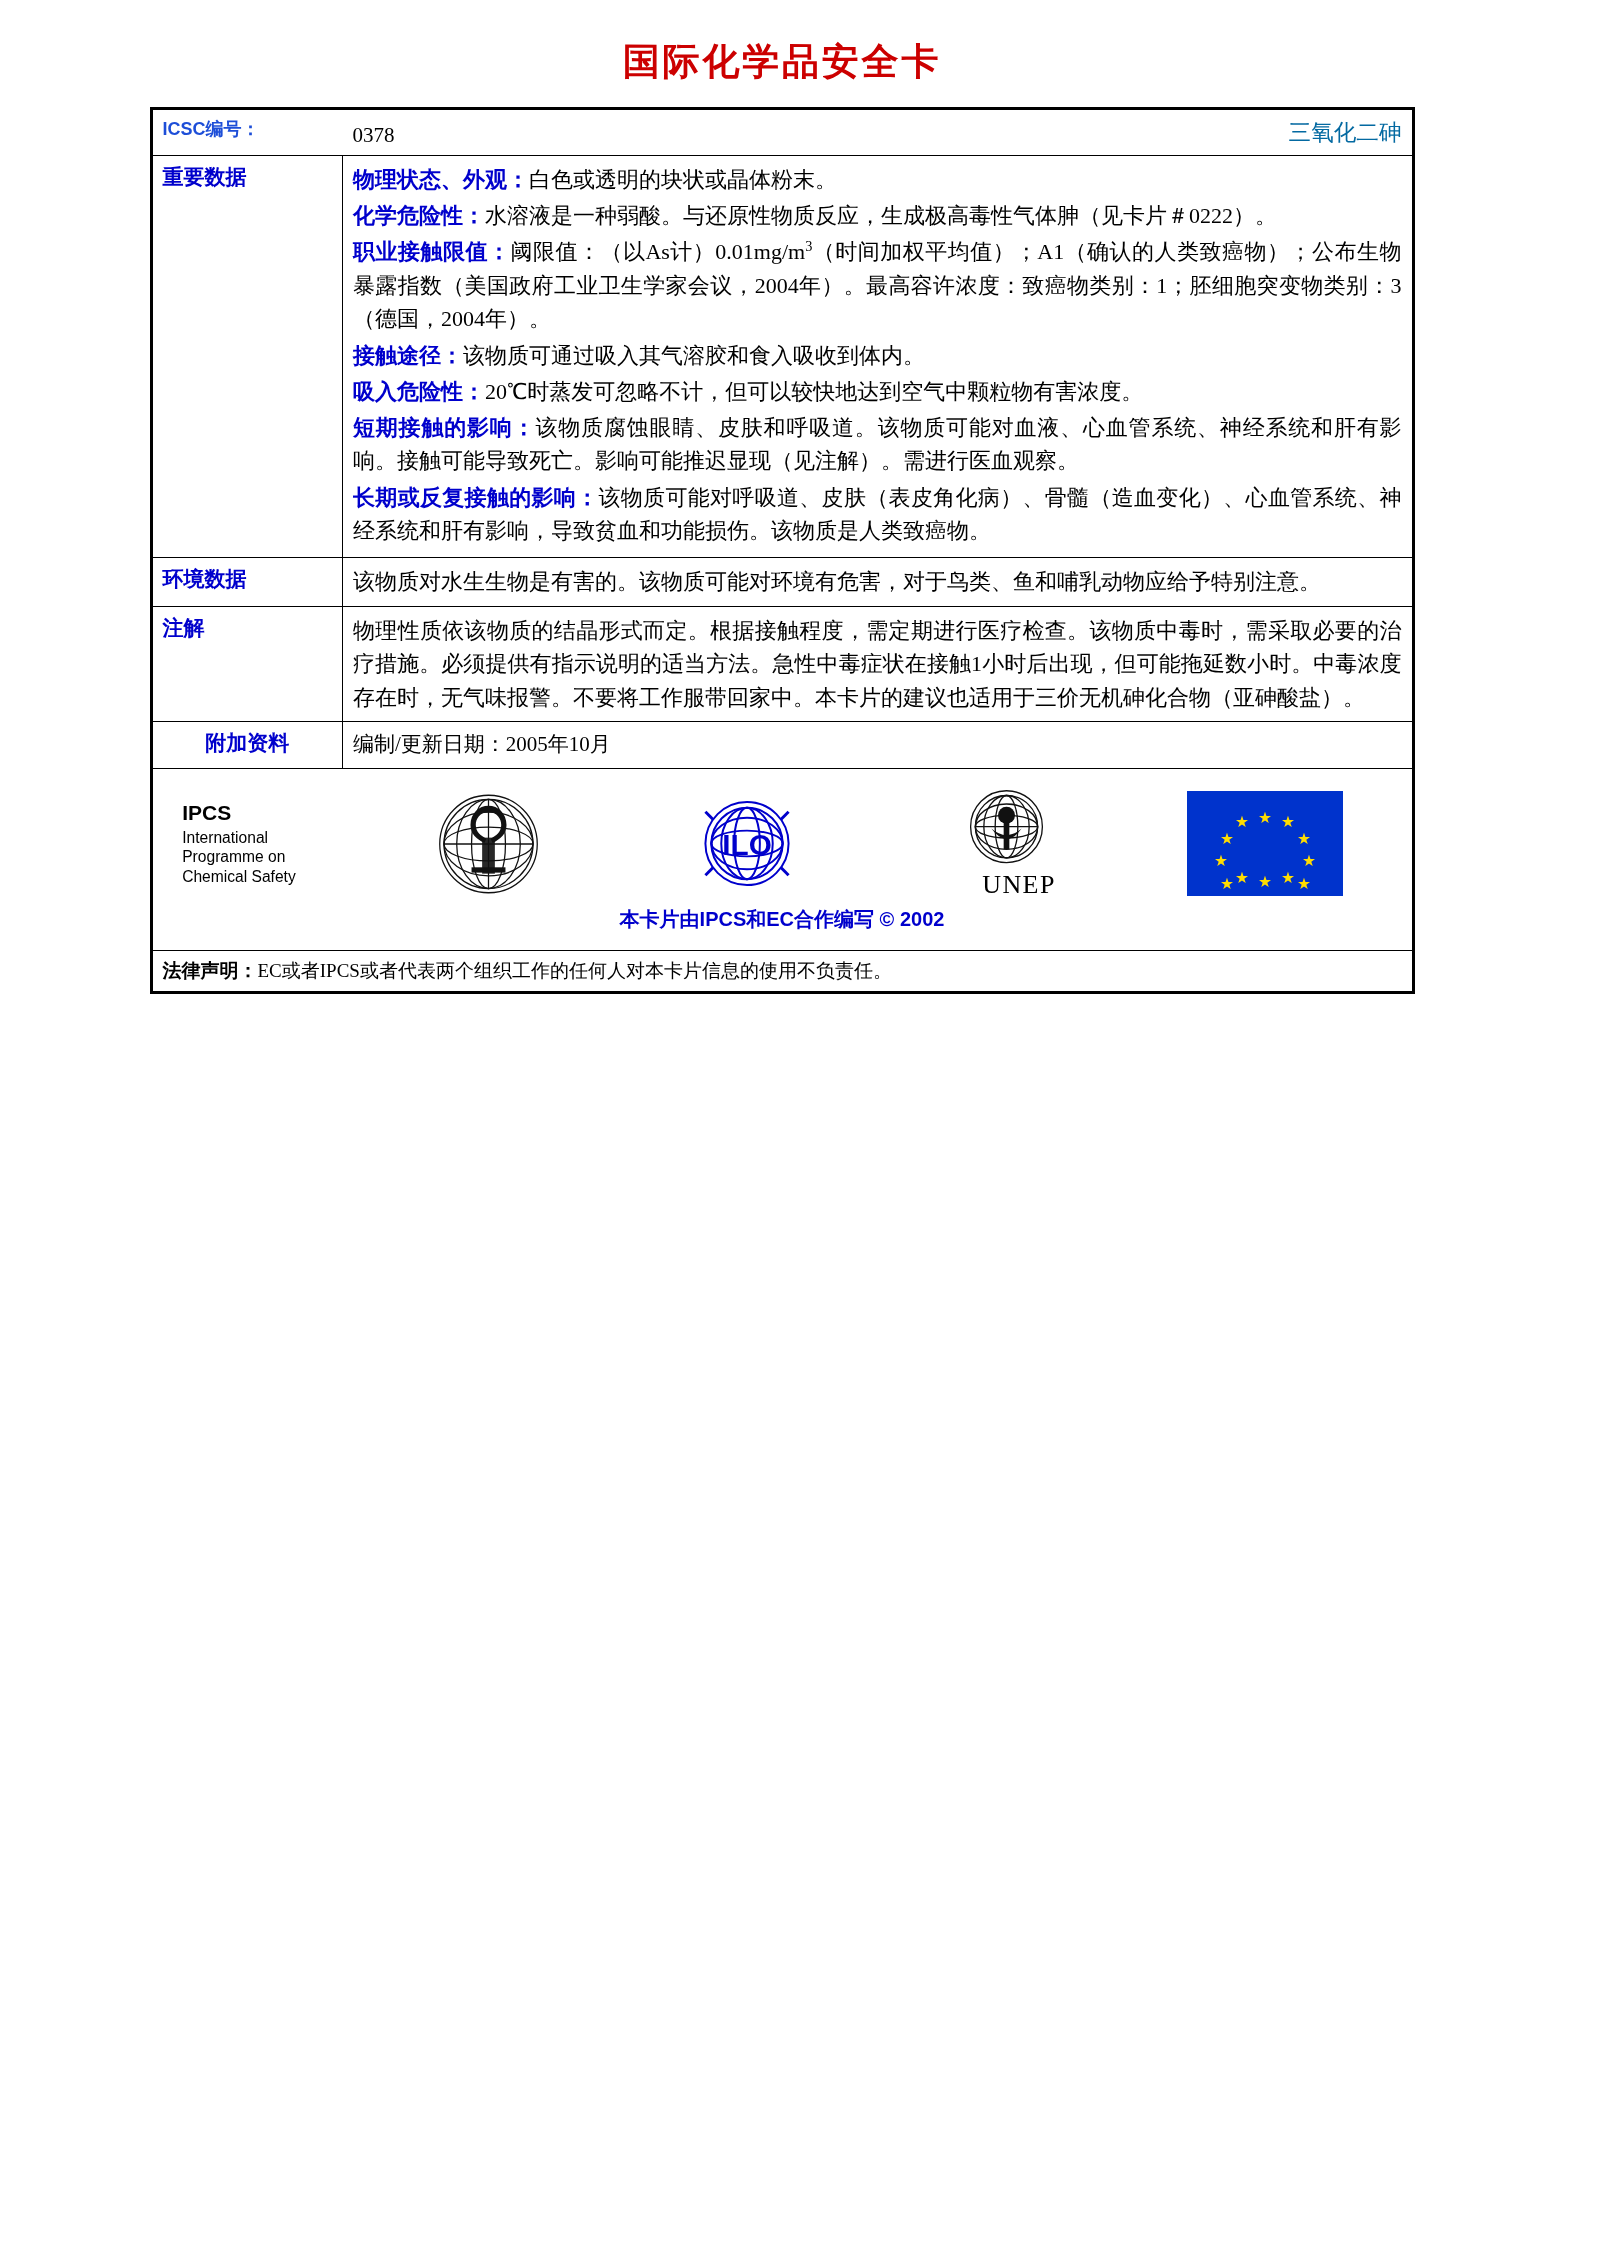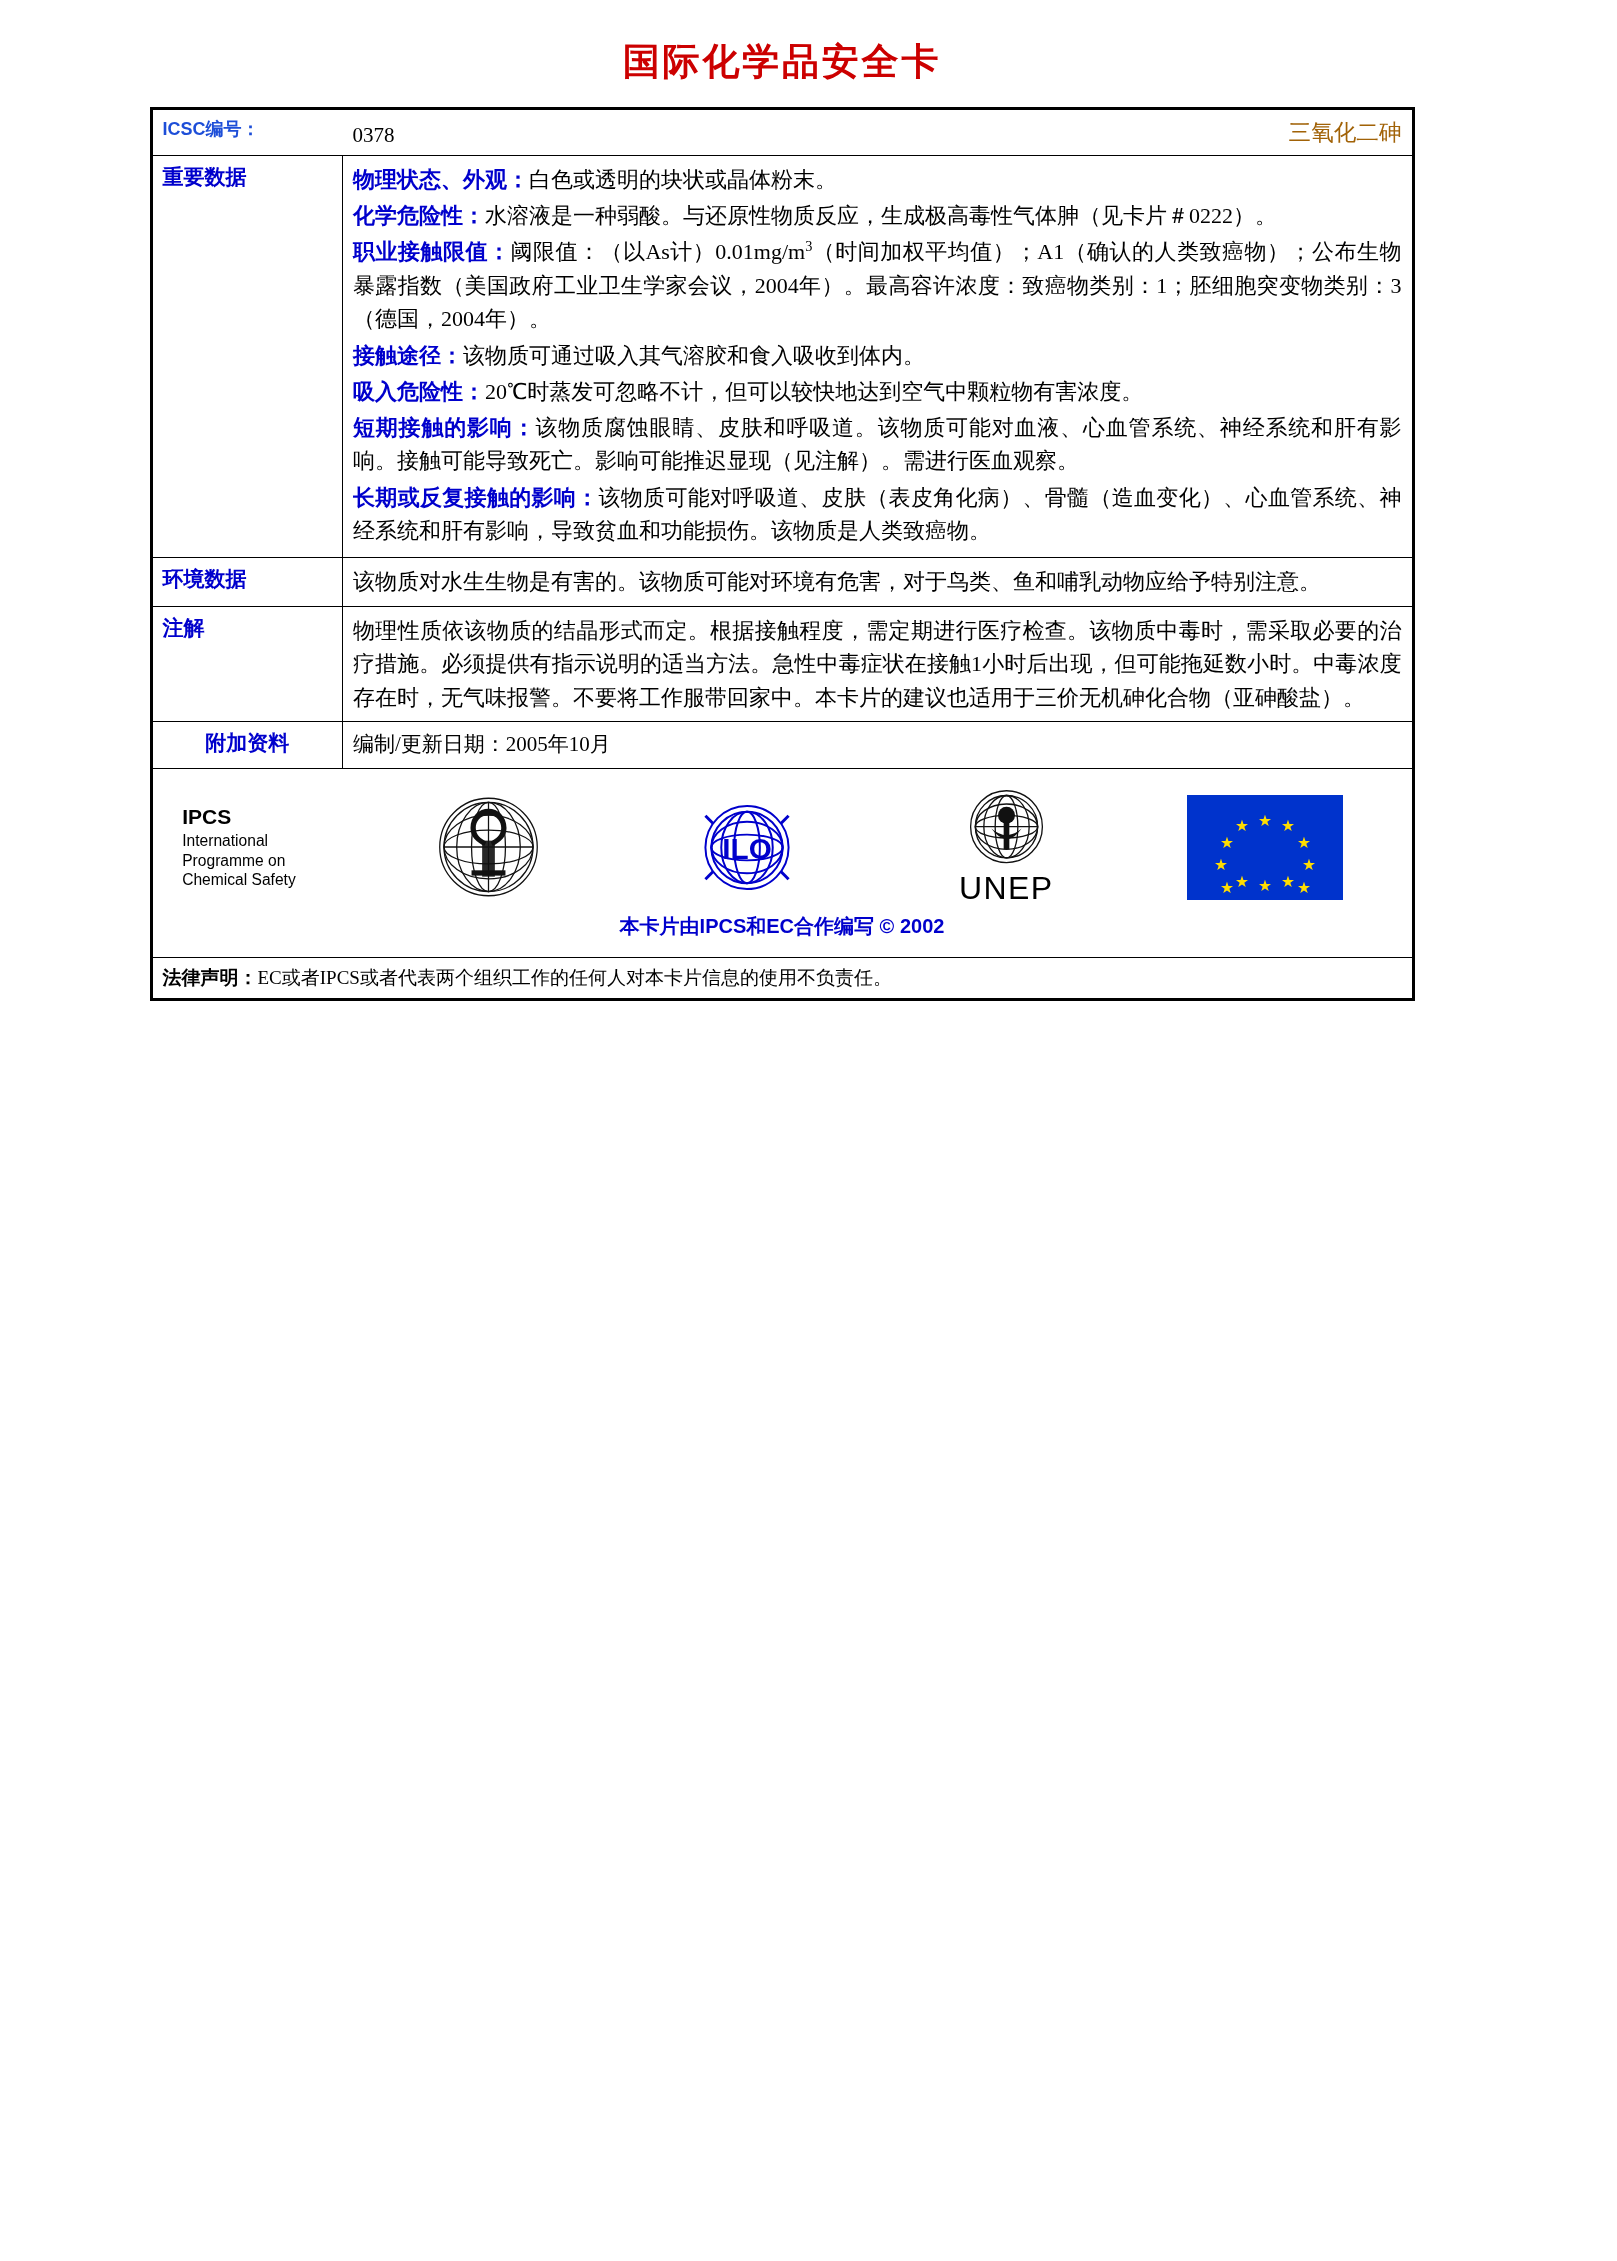--- a/index.html
+++ b/index.html
@@ -65,21 +65,21 @@
   }
   .icsc-no-val {
     color: #000;
     font-family: "Liberation Serif", serif;
     font-weight: normal;
     font-size: 21px;
   }
   .chem-name {
     text-align: right;
     font-size: 22.6px;
-    color: #a16207;
+    color: #0369a1;
   }
   .body-text {
     font-size: 22px;
     line-height: 1.52;
     color: #000;
     text-align: justify;
   }
   .sub {
     color: #0000cc;
     font-family: "Liberation Sans", sans-serif;
@@ -127,24 +127,24 @@
     font-family: "Liberation Sans", sans-serif;
     font-weight: bold;
     font-size: 20px;
     padding: 2.8px 0 10px 0;
   }
   .legal {
     font-size: 19px;
     color: #000;
   }
   .unep-text {
-    font-family: Liberation Sans, sans-serif;
-    font-size: 32px;
+    font-family: Liberation Serif, serif;
+    font-size: 26px;
     letter-spacing: 1.4px;
-    text-align: center;
+    text-align: right;
     margin-top: -4.2px;
   }
   .eu-flag {
     width: 156px;
     height: 105px;
     background: #0033cc;
     position: relative;
   }
   .eu-flag .star {
     position: absolute;

